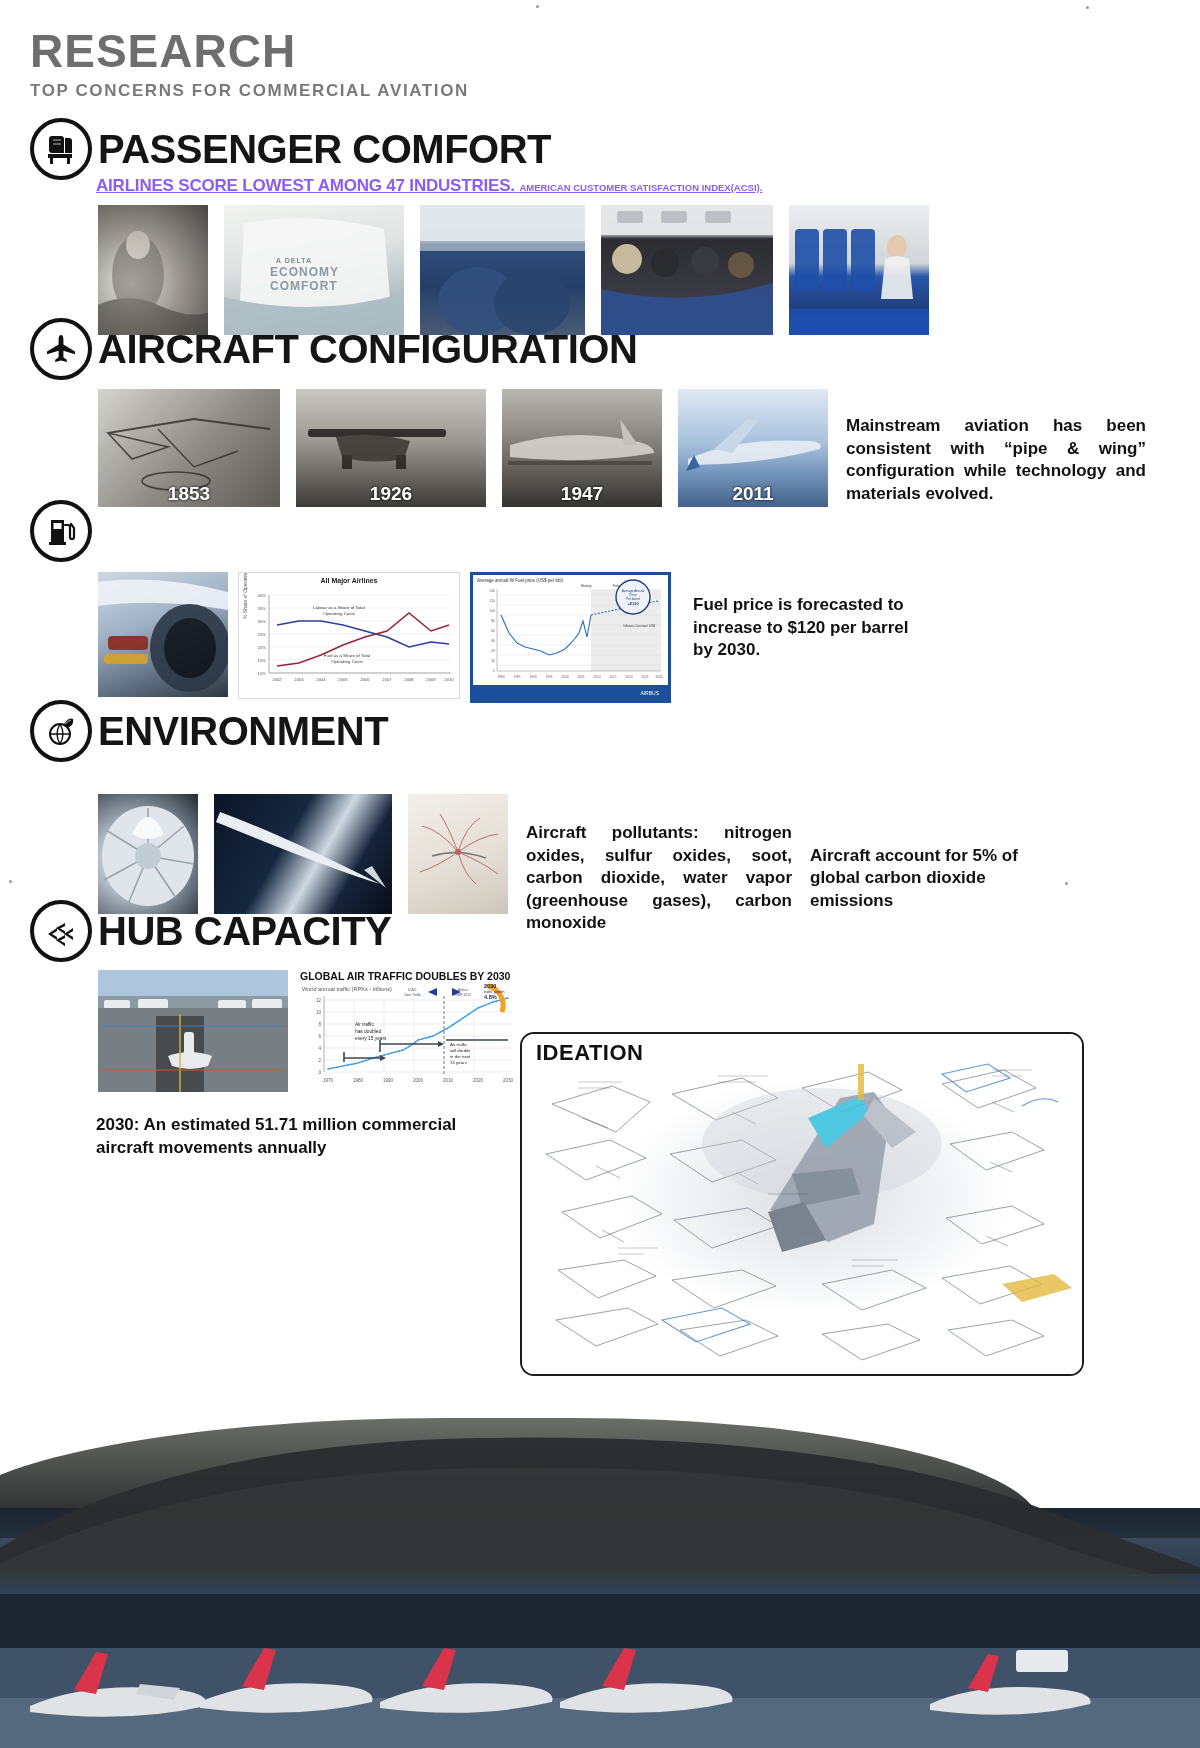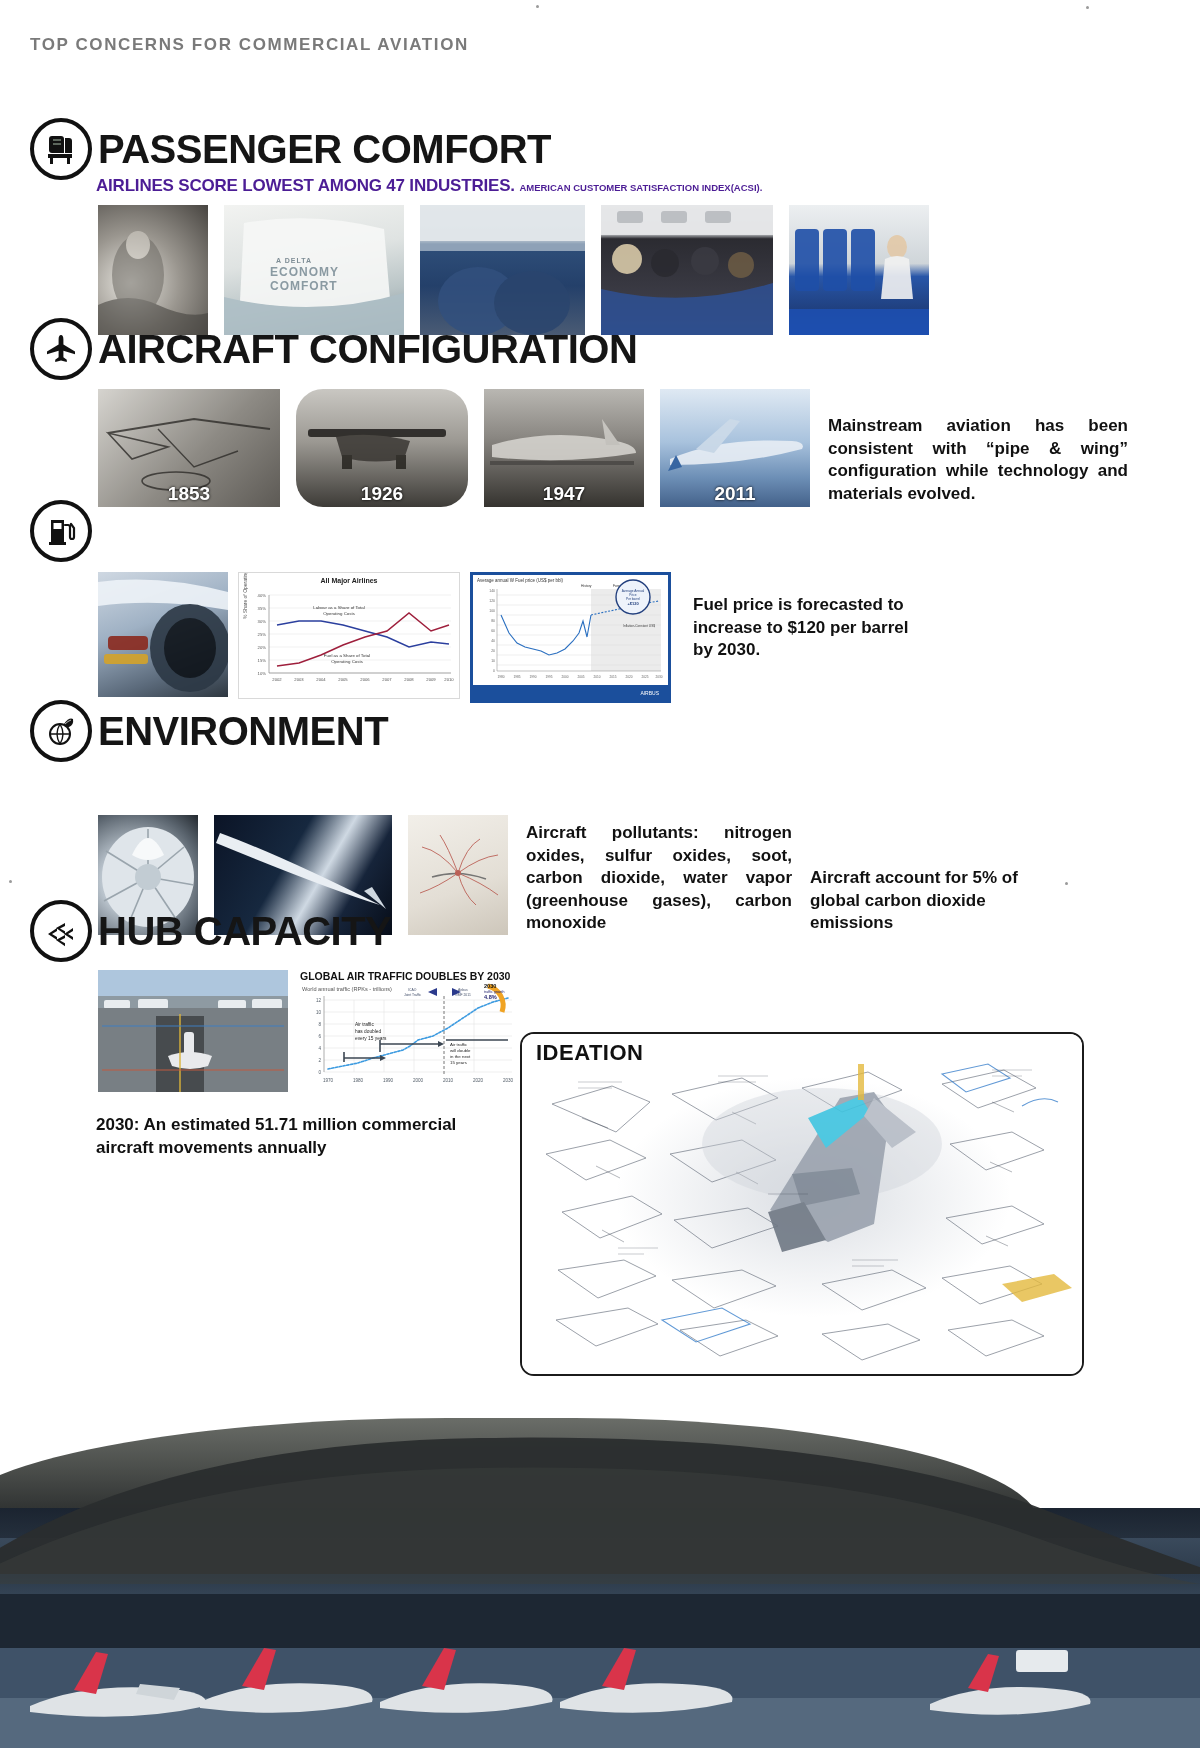--- a/index.html
+++ b/index.html
@@ -15,21 +15,21 @@
   .hdr-title{font-size:46px;font-weight:bold;color:#6e6e6e;letter-spacing:1px;line-height:1;}
   .hdr-sub{font-size:17px;font-weight:bold;color:#7a7a7a;letter-spacing:1.6px;margin-top:7px;}
 
   
   .sec{position:absolute;}
   .sec-head{display:flex;align-items:center;gap:6px;}
   .badge{width:54px;height:54px;border:4px solid #111;border-radius:50%;
          display:flex;align-items:center;justify-content:center;background:#fff;flex:0 0 auto;}
   .badge svg{display:block;}
   .sec-title{font-size:40px;font-weight:bold;color:#151515;letter-spacing:-0.5px;line-height:1;}
-  .sec-sub{font-size:17px;font-weight:bold;color:#4c1d95;letter-spacing:-0.2px;}
+  .sec-sub{font-size:17px;font-weight:bold;color:#8b5cf6;letter-spacing:-0.2px;text-decoration:underline;}
   .sec-sub .tiny{font-size:9.5px;letter-spacing:0;font-weight:bold;}
 
   .body-txt{font-size:17px;font-weight:bold;color:#111;line-height:1.33;text-align:justify;}
   .body-txt.nj{text-align:left;}
 
   
   .strip{display:flex;gap:16px;}
   .ph{position:relative;overflow:hidden;background:#999;}
   .ph .cap{position:absolute;left:0;right:0;bottom:2px;text-align:center;
            color:#fff;font-weight:bold;font-size:19px;text-shadow:0 0 3px #000;}
@@ -82,20 +82,21 @@
 <body>
 
 <div class="page">
 
   <span class="cornerdot" style="left:536px;top:5px;"></span>
   <span class="cornerdot" style="left:1086px;top:6px;"></span>
   <span class="cornerdot" style="left:9px;top:880px;"></span>
   <span class="cornerdot" style="left:1065px;top:882px;"></span>
 
   <div class="hdr">
+    <div class="hdr-title">RESEARCH</div>
     <div class="hdr-sub">TOP  CONCERNS  FOR  COMMERCIAL AVIATION</div>
   </div>
 
   <div class="sec" style="left:30px;top:118px;width:1140px;">
     <div class="sec-head">
       <div class="badge">
         <svg width="34" height="34" viewBox="0 0 34 34">
           <path d="M8 4 h9 a3 3 0 0 1 3 3 v14 h-12 a3 3 0 0 1 -3 -3 v-11 a3 3 0 0 1 3 -3 z" fill="#111"></path>
           <path d="M21 6 h4 a3 3 0 0 1 3 3 v12 h-7 z" fill="#111"></path>
           <rect x="4" y="22" width="24" height="4" fill="#111"></rect>
@@ -177,21 +178,21 @@
       <div class="strip">
         <div class="ph f-1853" style="width:182px;height:118px;">
           <svg width="182" height="118" viewBox="0 0 182 118" style="opacity:.8">
             <path d="M10 44 L96 30 L172 40" stroke="#2e2c29" stroke-width="2" fill="none"></path>
             <path d="M10 44 L34 70 L70 58 Z" stroke="#2e2c29" stroke-width="1.6" fill="none"></path>
             <path d="M60 40 L96 78 L140 62" stroke="#2e2c29" stroke-width="1.4" fill="none"></path>
             <ellipse cx="78" cy="92" rx="34" ry="9" stroke="#2e2c29" stroke-width="1.6" fill="none"></ellipse>
           </svg>
           <div class="cap">1853</div>
         </div>
-        <div class="ph f-1926" style="width:172px;height:118px;border-radius:27px;">
+        <div class="ph f-1926" style="width:190px;height:118px;">
           <svg width="160" height="118" viewBox="0 0 160 118" style="opacity:.85">
             <rect x="12" y="40" width="138" height="8" rx="3" fill="#1f1d1b"></rect>
             <path d="M40 48 q36 -6 74 4 l-6 18 q-34 6 -62 -2 z" fill="#3a3733"></path>
             <rect x="46" y="66" width="10" height="14" fill="#26241f"></rect>
             <rect x="100" y="66" width="10" height="14" fill="#26241f"></rect>
           </svg>
           <div class="cap">1926</div>
         </div>
         <div class="ph f-1947" style="width:160px;height:118px;">
           <svg width="160" height="118" viewBox="0 0 160 118" style="opacity:.85">
@@ -346,21 +347,21 @@
         <svg width="32" height="32" viewBox="0 0 32 32">
           <circle cx="15" cy="19" r="10" fill="none" stroke="#111" stroke-width="2"></circle>
           <path d="M5 19 h20 M15 9 q6 10 0 20 q-6 -10 0 -20" fill="none" stroke="#111" stroke-width="1.4"></path>
           <path d="M19 9 q5 -7 9 -5 q1 6 -4 8 q-3 1 -5 -3 z" fill="#111"></path>
           <path d="M20 9 q3 -3 6 -4" stroke="#fff" stroke-width="0.7" fill="none"></path>
         </svg>
       </div>
       <div class="sec-title">ENVIRONMENT</div>
     </div>
 
-    <div style="display:flex;gap:18px;margin-left:68px;margin-top:10px;align-items:flex-end;">
+    <div style="display:flex;gap:18px;margin-left:68px;margin-top:10px;align-items:center;">
       <div class="strip">
         <div class="ph f-turbine" style="width:100px;height:120px;">
           <svg width="100" height="120" viewBox="0 0 100 120">
             <ellipse cx="50" cy="62" rx="46" ry="50" fill="#dfe5ea"></ellipse>
             <g stroke="#9aa5ad" stroke-width="1.6">
               <line x1="50" y1="62" x2="50" y2="14"></line>
                 <line x1="50" y1="62" x2="86" y2="32"></line>
               <line x1="50" y1="62" x2="96" y2="70"></line>
                 <line x1="50" y1="62" x2="78" y2="104"></line>
               <line x1="50" y1="62" x2="30" y2="110"></line>

